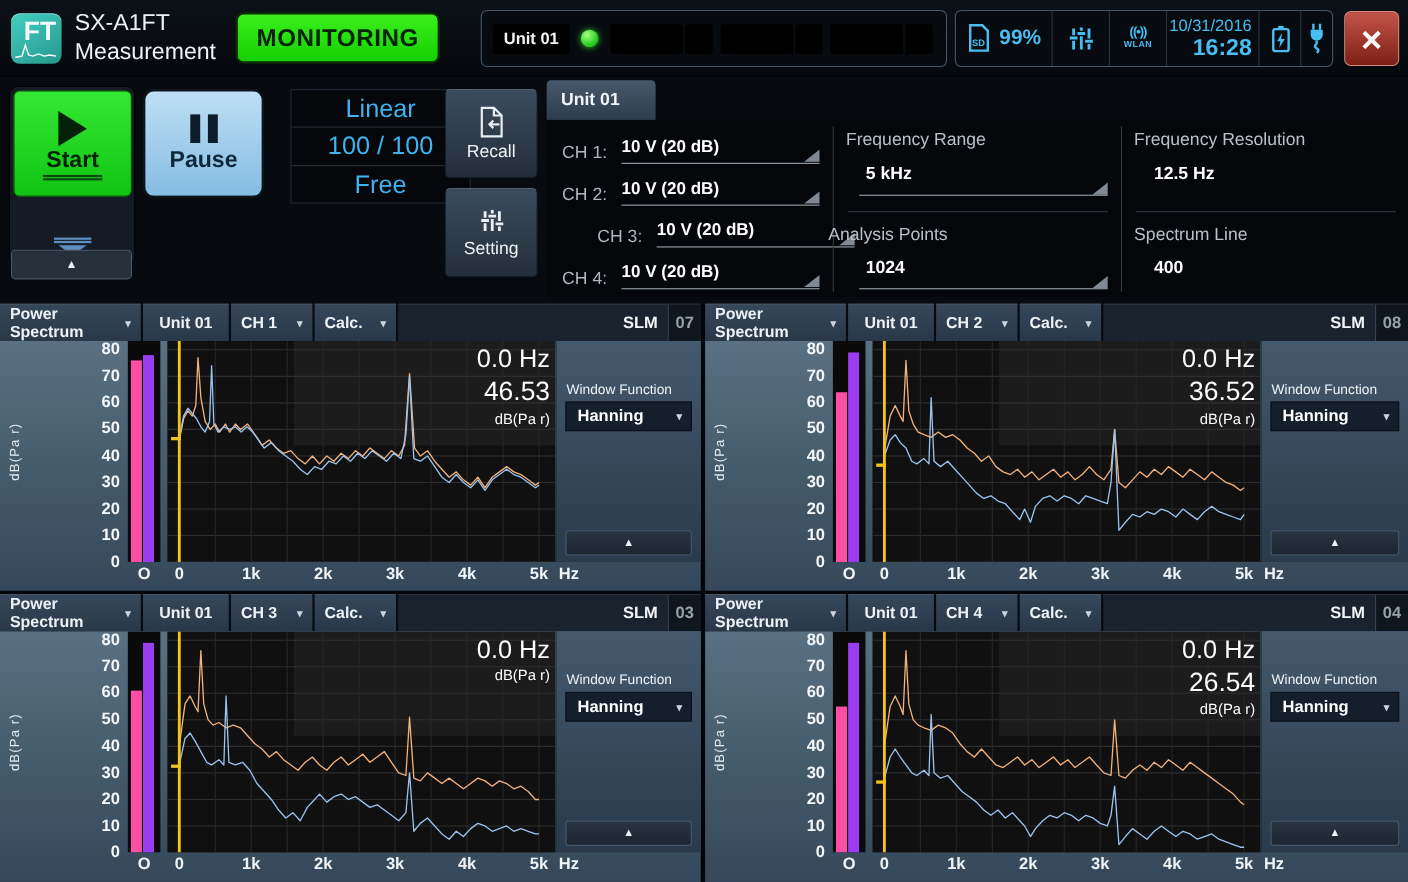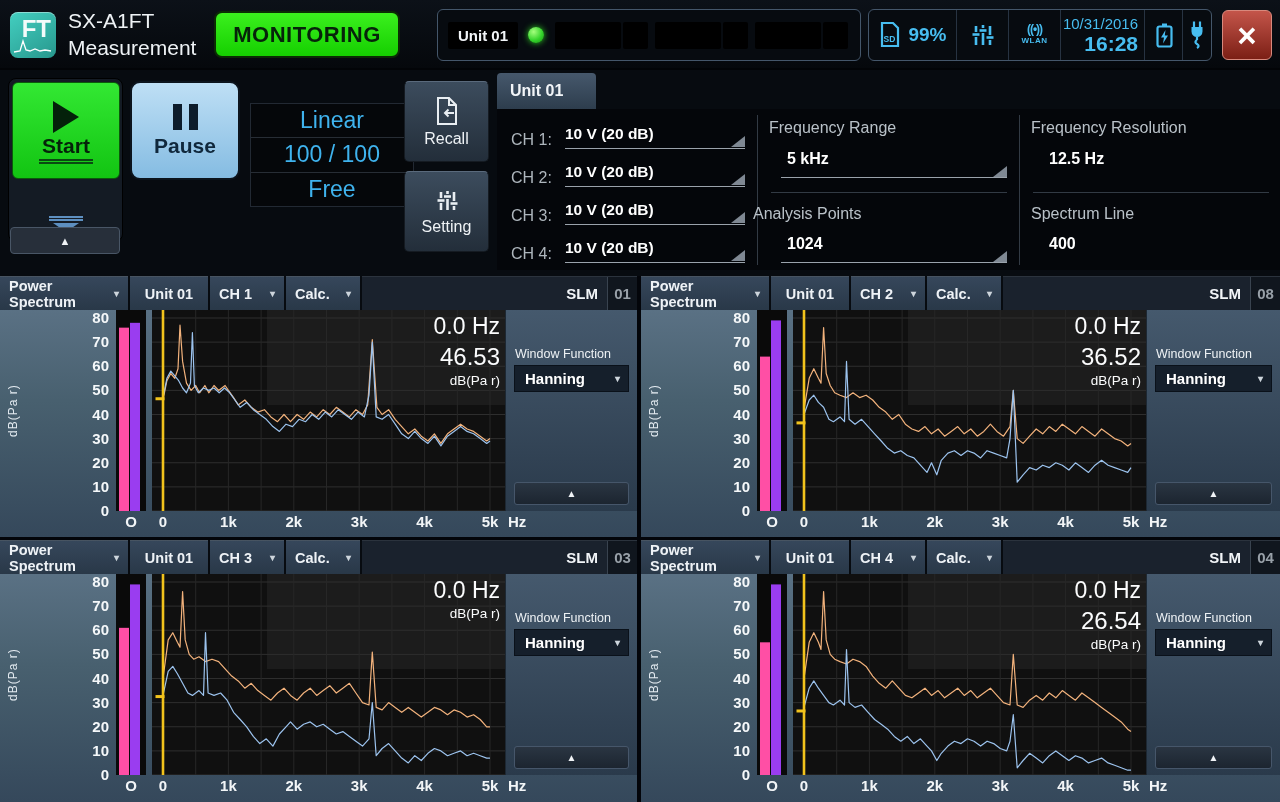--- a/index.html
+++ b/index.html
@@ -57,22 +57,22 @@
   .ext-tri { width:0; height:0; border-top:9px solid #5d8fc0; border-left:13px solid transparent; border-right:13px solid transparent; }
   .pause-btn { position:absolute; left:130px; top:81px; width:110px; height:99px; border-radius:10px;
     background:linear-gradient(#bedff5,#85bce2); border:2px solid #0c141d;
     display:flex; flex-direction:column; align-items:center; justify-content:center; }
   .pause-bars { display:flex; gap:7px; margin-bottom:4px; }
   .pause-bars div { width:9px; height:26px; background:#0d1c2b; }
   .pause-label { font-size:21px; font-weight:bold; color:#10283c; }
   .collapse-main { position:absolute; left:10px; top:227px; width:110px; height:27px; border-radius:4px;
     background:#272f3a; border:1px solid #49566616; border:1px solid #495666; display:flex; align-items:center; justify-content:center;
     color:#f0f3f6; font-size:11px; }
-  .mode-display { position:absolute; left:250px; top:81px; width:164px; height:104px; background:#05070a;
-    border:1px solid #222933; display:flex; flex-direction:column;margin-top:22px; }
+  .mode-display { position:absolute; left:264px; top:81px; width:164px; height:104px; background:#05070a;
+    border:1px solid #222933; display:flex; flex-direction:column; }
   .mode-row { flex:1; display:flex; align-items:center; justify-content:center; color:#3fb3ee; font-size:23px;
     border-bottom:1px solid #272d35; }
   .mode-row:last-child { border-bottom:none; }
   .tool-btn { position:absolute; left:404px; width:85px; height:81px; border-radius:5px;
     background:linear-gradient(#3c4c5d,#232e3a); border:1px solid #1219 ; border:1px solid #151b22; border-top:1px solid #5a6a7c;
     display:flex; flex-direction:column; align-items:center; justify-content:center; gap:3px; color:#eef2f5; font-size:16px; }
   .recall-btn { top:81px; } .setting-btn { top:171px; }
 
   .unit-tab { position:absolute; left:497px; top:73px; width:99px; height:36px;
     background:linear-gradient(#46586c,#2d3d4d); border-radius:4px 4px 0 0; display:flex; align-items:center;
@@ -270,21 +270,21 @@
 <div class="unit-tab">Unit 01</div>
 <div class="settings-body">
   <div class="ch-row" style="top:10px;">
     <span class="ch-label">CH 1:</span>
     <span class="ch-val"><span>10 V (20 dB)</span><span class="dd-corner"></span></span>
   </div>
   <div class="ch-row" style="top:48px;">
     <span class="ch-label">CH 2:</span>
     <span class="ch-val"><span>10 V (20 dB)</span><span class="dd-corner"></span></span>
   </div>
-  <div class="ch-row" style="top:86px;">
+  <div class="ch-row" style="top:86px;margin-left:32px;">
     <span class="ch-label">CH 3:</span>
     <span class="ch-val"><span>10 V (20 dB)</span><span class="dd-corner"></span></span>
   </div>
   <div class="ch-row" style="top:124px;">
     <span class="ch-label">CH 4:</span>
     <span class="ch-val"><span>10 V (20 dB)</span><span class="dd-corner"></span></span>
   </div>
 
   <div class="vdiv" style="left:260px;"></div>
 
@@ -320,21 +320,21 @@
       <div class="seg seg-ch">
         <span>CH 1</span>
         <span class="caret">▾</span>
       </div>
       <div class="seg seg-calc">
         <span>Calc.</span>
         <span class="caret">▾</span>
       </div>
       <div class="slm">
         <span class="slm-t">SLM</span>
-        <span class="slm-no">01</span>
+        <span class="slm-no">07</span>
       </div>
     </div>
     <div class="c-body">
       <div class="ylab">dB(Pa r)</div>
       <div class="yticks">
           <span style="top: 192px;">0</span>
           <span style="top: 167.875px;">10</span>
           <span style="top: 143.75px;">20</span>
           <span style="top: 119.625px;">30</span>
           <span style="top: 95.5px;">40</span>

